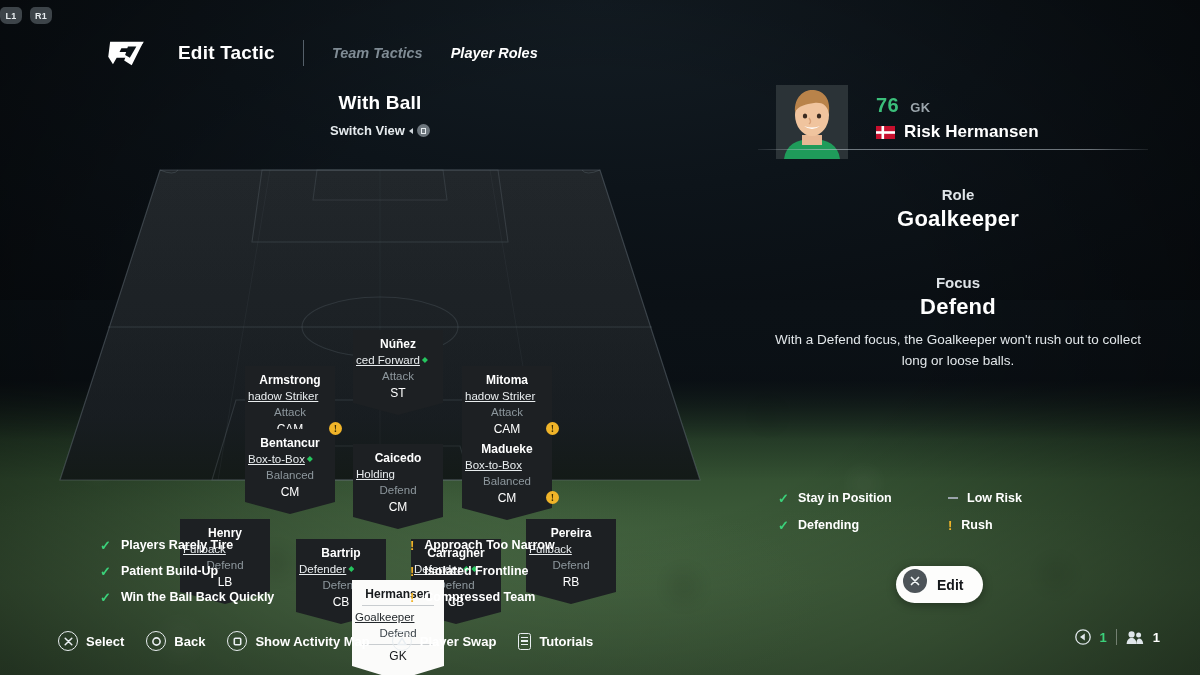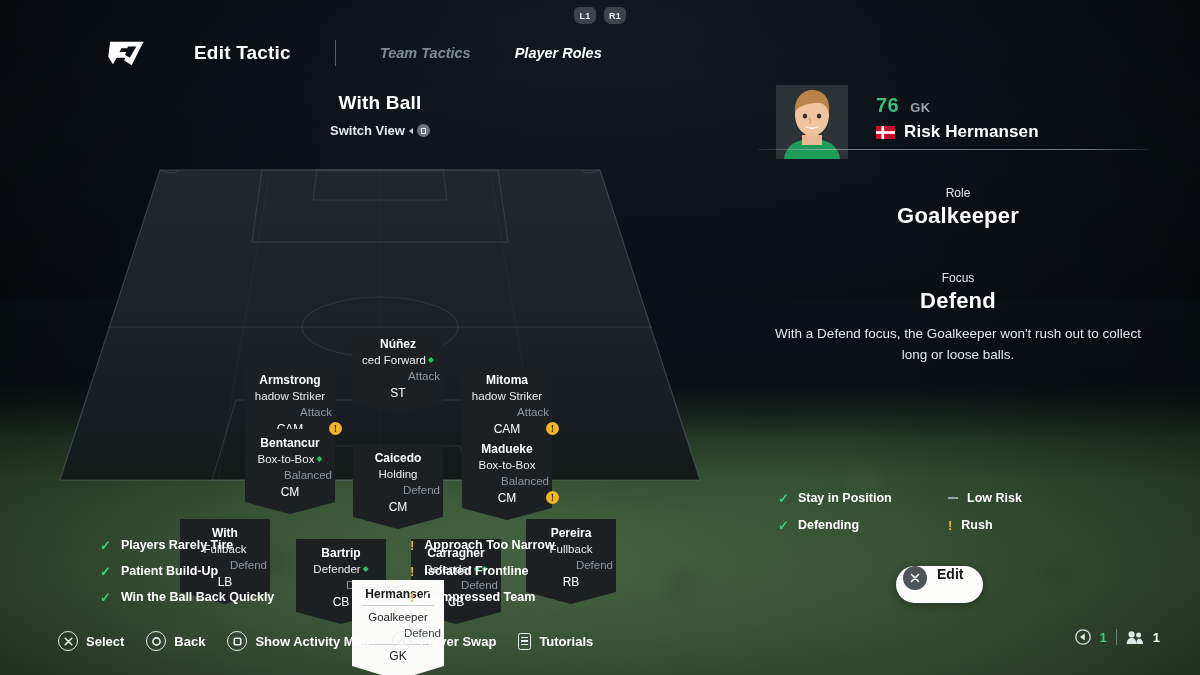--- a/index.html
+++ b/index.html
@@ -47,33 +47,33 @@
   }
   .bg-vignette {
     position:absolute; inset:0;
     background:radial-gradient(ellipse 780px 560px at 50% 45%, rgba(0,0,0,0) 40%, rgba(0,0,0,.45) 100%);
   }
 
   
   #header { position:absolute; left:0; top:0; width:1200px; height:88px; z-index:30; }
   .shoulder-row {
     position:absolute; left:0; top:7px; width:1200px;
-    display:flex; justify-content:center; gap:8px;
+    display:flex; justify-content:flex-start; gap:8px;
   }
   .shoulder-btn {
     min-width:22px; height:17px; padding:0 5px;
     border-radius:5px 5px 7px 7px;
     background:#3d4449;
     color:#e8edf0; font-size:9px; font-weight:bold;
     display:flex; align-items:center; justify-content:center;
     letter-spacing:.2px;
   }
   .header-bar {
     position:absolute; left:108px; top:38px;
-    display:flex; align-items:center; gap:16px;
+    display:flex; align-items:center; gap:0;
   }
   .fc-logo { width:38px; height:30px; margin-right:32px; }
   .hdr-title { font-size:19px; font-weight:bold; letter-spacing:.2px; color:#fff; }
   .hdr-sep { width:1px; height:26px; background:#55606a; margin:0 28px; }
   .hdr-tab { font-size:14.5px; font-weight:bold; color:#7f8b94;font-style:italic; }
   .hdr-tab.active { color:#fff; }
   .hdr-tab + .hdr-tab { margin-left:28px; }
 
   
   #pitch-title-block {
@@ -107,24 +107,24 @@
     overflow:hidden;
     z-index:10;
   }
   .pcard .pname {
     font-size:12px; font-weight:bold; color:#fff;
     white-space:nowrap; overflow:hidden; line-height:15px;
   }
   .pcard .prole-line {
     font-size:11.5px; color:#e9edef; line-height:16px;
     white-space:nowrap; overflow:hidden;
-    display:flex; align-items:center; justify-content:center; gap:2px;
+    display:flex; align-items:center; justify-content:flex-start; gap:2px;text-decoration:underline;
   }
   .pcard .pfocus {
-    font-size:11.5px; color:#8d979d; line-height:16px; white-space:nowrap; overflow:hidden;text-align:right;
+    font-size:11.5px; color:#8d979d; line-height:16px; white-space:nowrap; overflow:hidden;
   }
   .pcard .ppos { font-size:12px; color:#fff; line-height:17px; margin-top:1px; }
   .gem { display:inline-block; width:6px; height:6px; background:#25c55e;
          -webkit-clip-path:polygon(50% 0,100% 50%,50% 100%,0 50%);
          clip-path:polygon(50% 0,100% 50%,50% 100%,0 50%); flex:none; }
   .warn-badge {
     position:absolute; width:13px; height:13px; border-radius:50%;
     background:#f0b429; color:#3b2d05; font-size:10px; font-weight:bold;
     display:flex; align-items:center; justify-content:center; z-index:14;
     font-family:"Liberation Serif", serif;
@@ -151,37 +151,37 @@
   .rating-row { position:absolute; left:128px; top:8px; display:flex; align-items:baseline; gap:11px; }
   .rating { font-size:20px; font-weight:bold; color:#3bbf7a; letter-spacing:.5px; }
   .pos-label { font-size:13px; font-weight:bold; color:#9aa4ab; letter-spacing:.4px; }
   .name-row { position:absolute; left:128px; top:36px; display:flex; align-items:center; gap:9px; }
   .flag { width:19px; height:13px; flex:none; }
   .player-name { font-size:17px; font-weight:bold; color:#fff; letter-spacing:.1px; }
   .hero-rule { position:absolute; left:10px; top:63px; width:390px; height:1px;
     background:linear-gradient(90deg, rgba(190,200,208,.1), rgba(190,200,208,.55) 15%, rgba(190,200,208,.55) 85%, rgba(190,200,208,.1)); }
 
   .sect { text-align:center; }
-  .sect-kicker { font-size:12px; color:#dfe4e8; margin-bottom:3px; }
+  .sect-kicker { font-size:15px; color:#dfe4e8; margin-bottom:3px;font-weight:bold; }
   .sect-value { font-size:22px; font-weight:bold; letter-spacing:.2px; color:#fff; }
   .sect-desc { font-size:13.5px; line-height:21px; color:#e2e7ea; margin-top:9px;
                text-align:center; padding:0 22px; }
 
   #traits { position:absolute; left:778px; top:491px; width:330px; z-index:25; }
   .trait-grid { display:grid; grid-template-columns:170px 160px; row-gap:13px; }
   .trait { display:flex; align-items:center; gap:9px; font-size:12.5px; font-weight:bold; color:#fff; }
   .tick { color:#3bd17a; font-size:13px; font-weight:bold; line-height:1; }
   .dash { display:inline-block; width:10px; height:2px; background:#9aa4ab; }
   .bang { color:#f0b429; font-size:13px; font-weight:bold; line-height:1; }
 
   #edit-btn {
     position:absolute; left:896px; top:566px;
-    display:flex; align-items:flex-start; gap:10px;
+    display:flex; align-items:flex-end; gap:10px;
     background:#fdfdfc; border-radius:19px;
-    height:37px; padding:0 20px 0 7px; z-index:26;
+    height:37px; padding:0 20px 10px 7px; z-index:26;
     box-shadow:0 2px 10px rgba(0,0,0,.35);
   }
   .ps-x-dark {
     width:24px;height:24px;border-radius:50%;background:#4d5459;
     display:flex;align-items:center;justify-content:center;
   }
   .edit-label { font-size:14px; font-weight:bold; color:#15181b; }
 
   
   #bottom-lists { position:absolute; left:100px; top:538px; width:560px; z-index:25; }
@@ -332,21 +332,21 @@
       <div class="pcard" style="left: 462px; top: 285px;">
         <div class="pname">Madueke</div>
         <div class="prole-line">
           <span>Box-to-Box</span>
         </div>
         <div class="pfocus">Balanced</div>
         <div class="ppos">CM</div>
       </div>
       <div class="warn-badge" style="left: 546px; top: 341px;">!</div>
       <div class="pcard" style="left: 180px; top: 369px;">
-        <div class="pname">With</div>
+        <div class="pname">Henry</div>
         <div class="prole-line">
           <span>Fullback</span>
         </div>
         <div class="pfocus">Defend</div>
         <div class="ppos">LB</div>
       </div>
       <div class="pcard" style="left: 296px; top: 389px;">
         <div class="pname">Bartrip</div>
         <div class="prole-line">
           <span>Defender</span>

